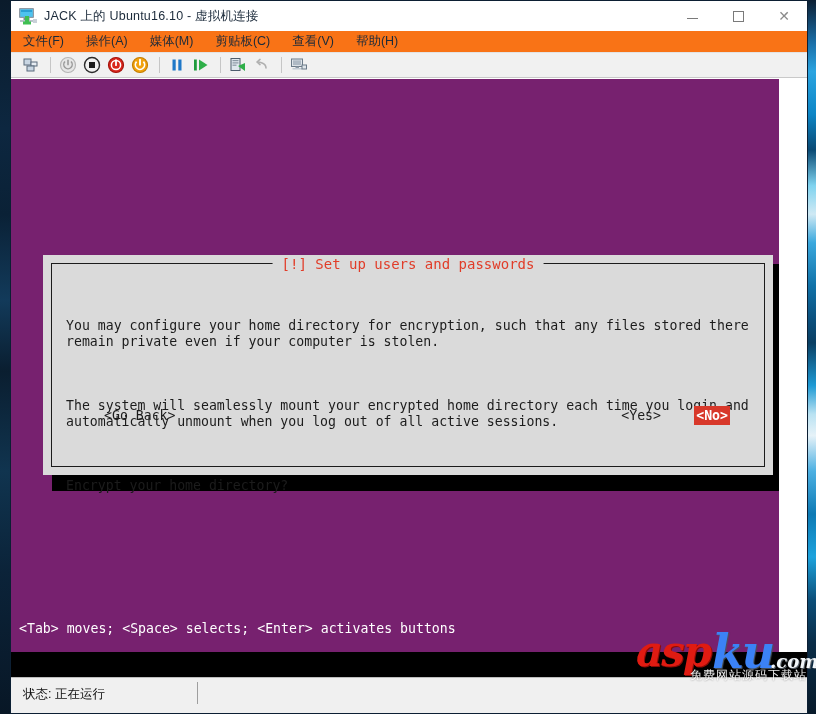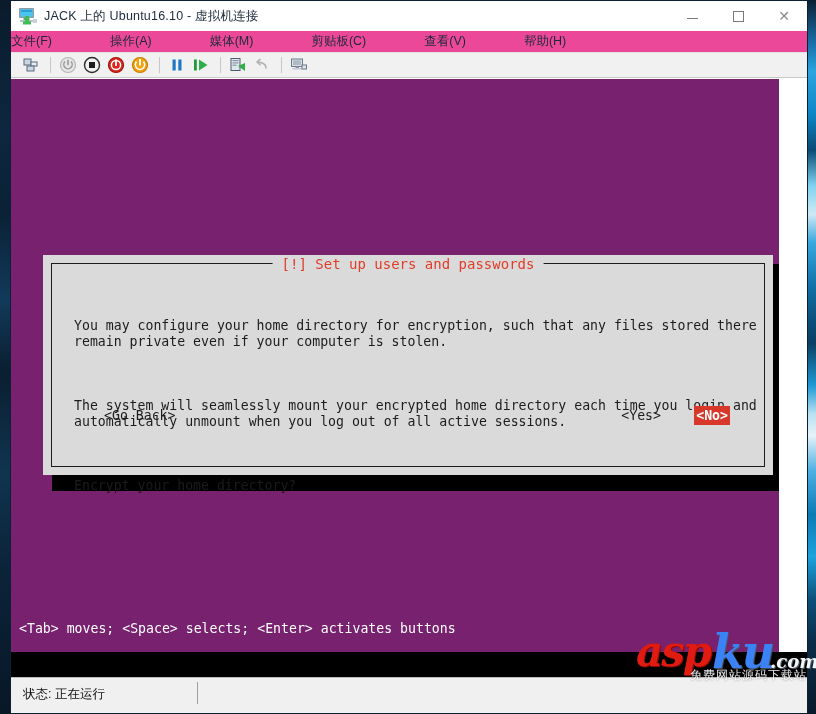--- a/index.html
+++ b/index.html
@@ -101,25 +101,25 @@
   .glyph-close {
     font-size: 14px;
     line-height: 1;
     color: #8a8a8a;
     font-family: "DejaVu Sans", sans-serif;
   }
 
   
   .menubar {
     height: 21px;
-    background: #ec4899;
+    background: #f97316;
     display: flex;
     align-items: center;
-    box-sizing: border-box;
-    gap: 36px;
+    padding-left: 12px;
+    box-sizing: border-box;
   }
   .menu-item {
     font-size: 12.5px;
     color: #1b2a3a;
     margin-right: 22px;
     white-space: nowrap;
   }
 
   
   .toolbar {
@@ -199,21 +199,20 @@
   .term-body {
     position: absolute;
     left: 14px;
     top: 22px;
     right: 10px;
     font-family: "DejaVu Sans Mono", monospace;
     font-size: 13.2px;
     line-height: 16px;
     color: #1c1c1c;
     white-space: pre;
-    margin-left: 8px;
   }
   .term-p { margin: 0 0 16px 0; }
   .term-p:last-child { margin-bottom: 0; }
 
   .term-buttons {
     position: absolute;
     left: 14px;
     right: 14px;
     top: 144px;
     height: 20px;

